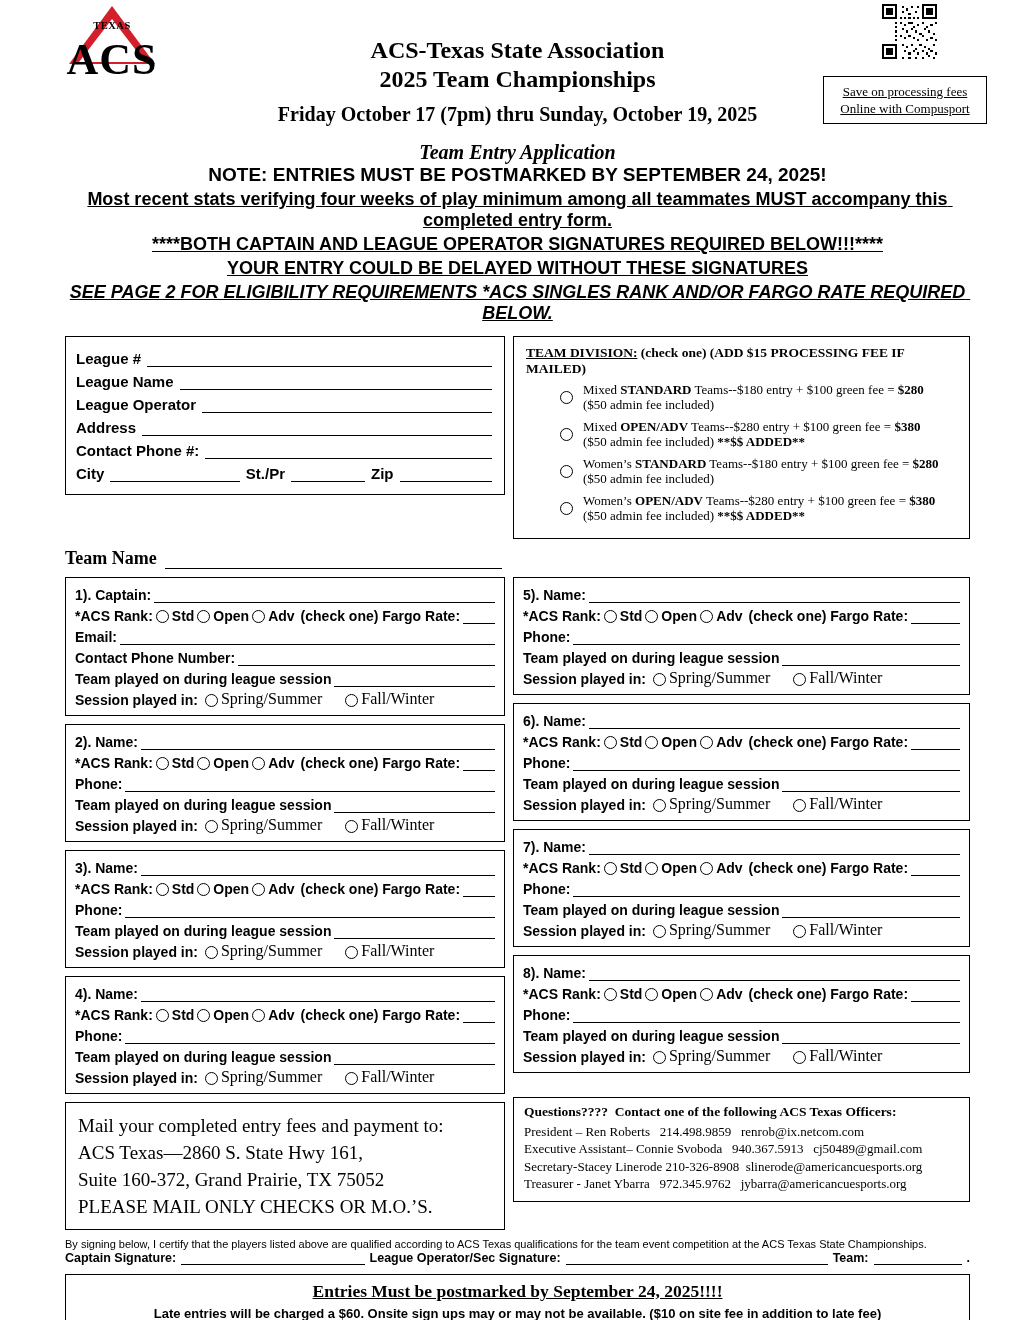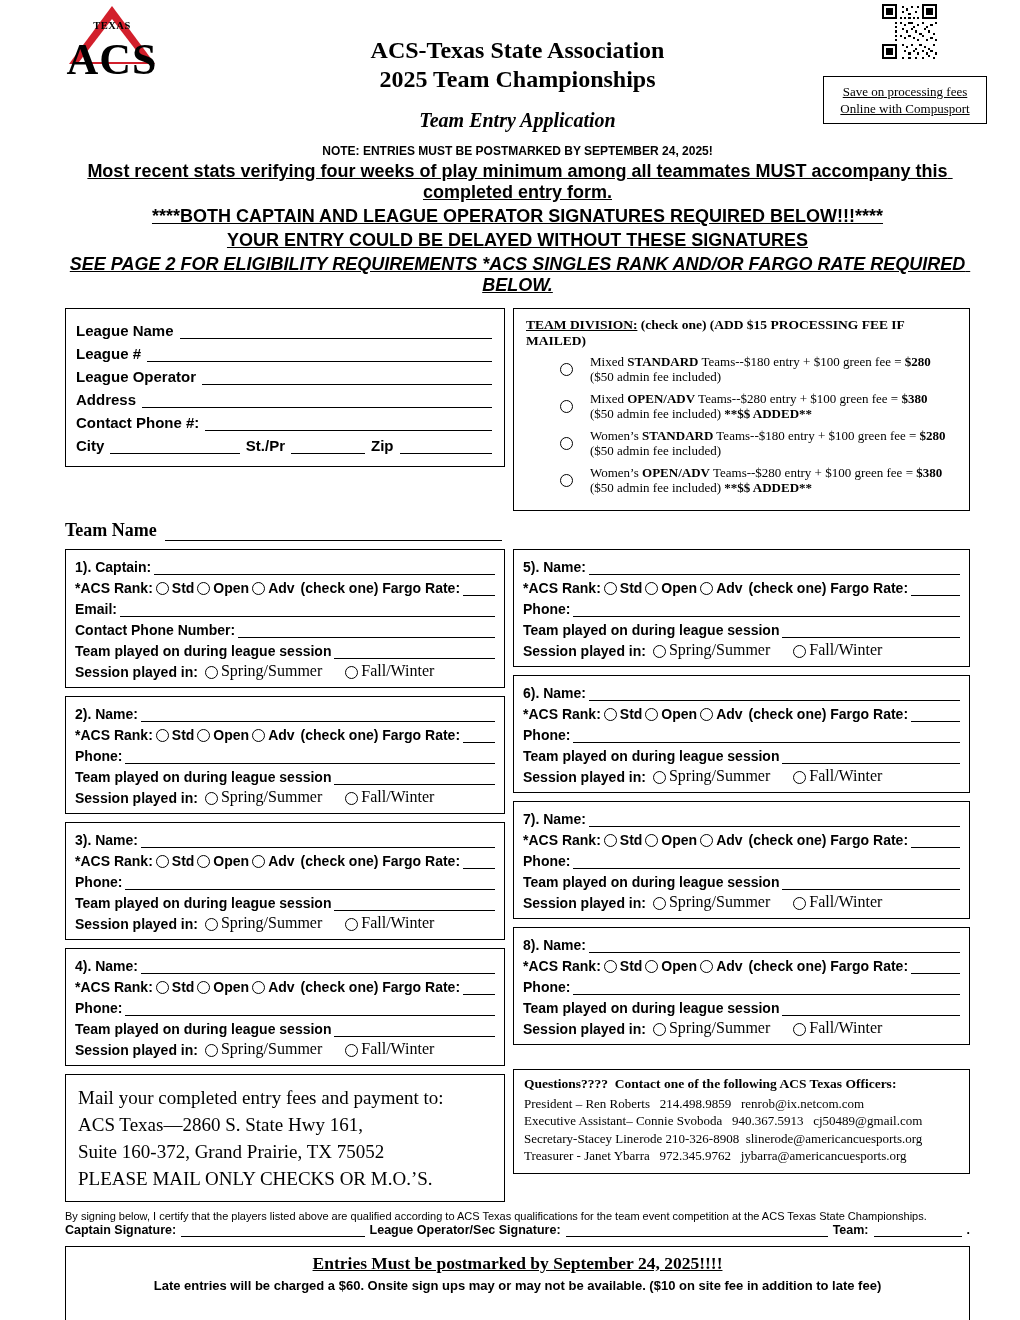--- a/index.html
+++ b/index.html
@@ -8,21 +8,21 @@
   .page { position:relative; width:1020px; height:1320px; overflow:hidden; padding:0 50px 0 65px; }
   .b { font-weight:bold; }
   .u { text-decoration:underline; }
   .nowrap { white-space:nowrap; }
 
   
   .header { text-align:center; padding-top:36px; }
   .title1, .title2 { font-family:"Liberation Serif", serif; font-weight:bold; font-size:24px; line-height:1.2; }
   .dates   { font-family:"Liberation Serif", serif; font-weight:bold; font-size:20px; margin-top:9px; }
   .subtitle{ font-family:"Liberation Serif", serif; font-weight:bold; font-style:italic; font-size:20px; margin-top:15px; }
-  .note1 { font-weight:bold; font-size:12px; margin-top:12px; }
+  .note1 { font-weight:bold; font-size:19px; }
   .noteu { font-weight:bold; font-size:18px; text-decoration:underline; margin-top:3px; white-space:pre-wrap; }
   .note5 { font-style:italic; }
 
   .logo { position:absolute; left:58px; top:6px; width:108px; height:72px; }
   .logo-tri { position:absolute; left:11px; top:0; width:86px; height:58px;
               clip-path:polygon(50% 0,100% 100%,0 100%); background:#d21f2b; }
   .logo-tri-in { position:absolute; left:21px; top:13px; width:66px; height:43px;
               clip-path:polygon(50% 0,100% 100%,0 100%); background:#fff; }
   .logo-texas { position:absolute; left:11px; top:14px; width:86px; text-align:center;
               font-family:"Liberation Serif", serif; font-weight:bold; font-size:10.5px; letter-spacing:.5px; }
@@ -38,21 +38,21 @@
 
   
   .top-row { display:flex; align-items:flex-start; gap:8px; margin-top:12px; }
   .league-box { width:440px; border:1.5px solid #000; padding:7px 12px 12px 10px; }
   .lline { display:flex; align-items:flex-end; gap:6px; font-weight:bold; font-size:15px; height:23px; }
   .lline .lbl { white-space:nowrap; }
   .w14 { flex:1.4 1 auto; } .w08 { flex:.8 1 auto; } .w10 { flex:1 1 auto; }
 
   .division-box { width:457px; border:1px solid #000; padding:6px 10px 8px; font-family:"Liberation Serif", serif; font-size:13px; }
   .div-header { font-size:13.5px; margin:2px 0 5px 2px; }
-  .div-opt { display:flex; align-items:center; gap:17px; padding-left:36px; margin:3px 0 6px; }
+  .div-opt { display:flex; align-items:center; gap:10px; padding-left:36px; margin:3px 0 6px; }
   .div-opt-text { line-height:15.5px; }
 
   
   .radio { display:inline-block; width:13px; height:13px; border:1.5px solid #000; border-radius:50%;
            background:#fff; flex:0 0 auto; }
 
   
   .team-name { display:flex; align-items:flex-end; gap:8px; width:437px; margin-top:9px;
                font-family:"Liberation Serif", serif; font-weight:bold; font-size:18px; }
 
@@ -179,36 +179,37 @@
   </svg>
 
   <div class="compusport-box">
     <div>Save on processing fees</div>
     <div>Online with Compusport</div>
   </div>
 
   <div class="header">
     <div class="title1">ACS-Texas State Association</div>
     <div class="title2">2025 Team Championships</div>
+    <div class="dates">Friday October 17 (7pm) thru Sunday, October 19, 2025</div>
     <div class="subtitle">Team Entry Application</div>
     <div class="note1">NOTE: ENTRIES MUST BE POSTMARKED BY SEPTEMBER 24, 2025!</div>
     <div class="noteu">Most recent stats verifying four weeks of play minimum among all teammates MUST accompany this completed entry form.</div>
     <div class="noteu">****BOTH CAPTAIN AND LEAGUE OPERATOR SIGNATURES REQUIRED BELOW!!!****</div>
     <div class="noteu">YOUR ENTRY COULD BE DELAYED WITHOUT THESE SIGNATURES</div>
     <div class="noteu note5">SEE PAGE 2 FOR ELIGIBILITY REQUIREMENTS *ACS SINGLES RANK AND/OR FARGO RATE REQUIRED BELOW.</div>
   </div>
 
   <div class="top-row">
     <div class="league-box">
       <div class="lline">
+          <span class="lbl">League #</span>
+          <span class="uline fill"></span>
+        </div>
+      <div class="lline">
           <span class="lbl">League Name</span>
-          <span class="uline fill"></span>
-        </div>
-      <div class="lline">
-          <span class="lbl">League #</span>
           <span class="uline fill"></span>
         </div>
       <div class="lline">
           <span class="lbl">League Operator</span>
           <span class="uline fill"></span>
         </div>
       <div class="lline">
           <span class="lbl">Address</span>
           <span class="uline fill"></span>
         </div>

